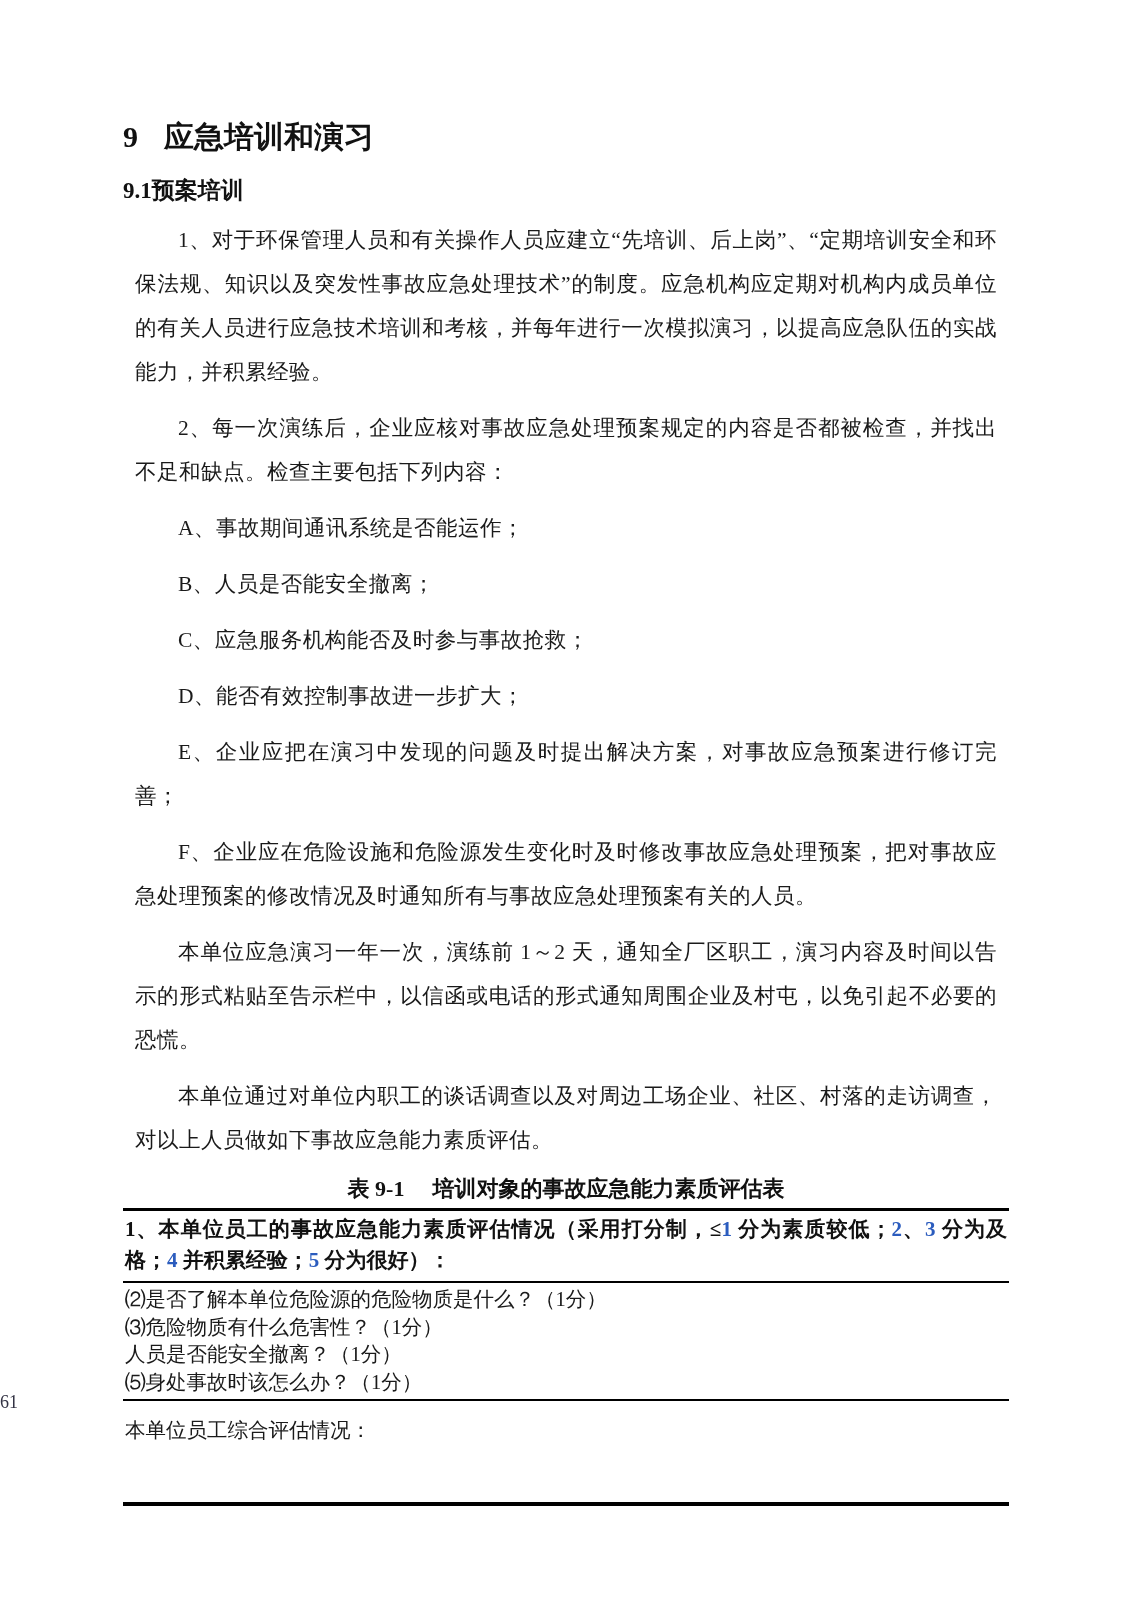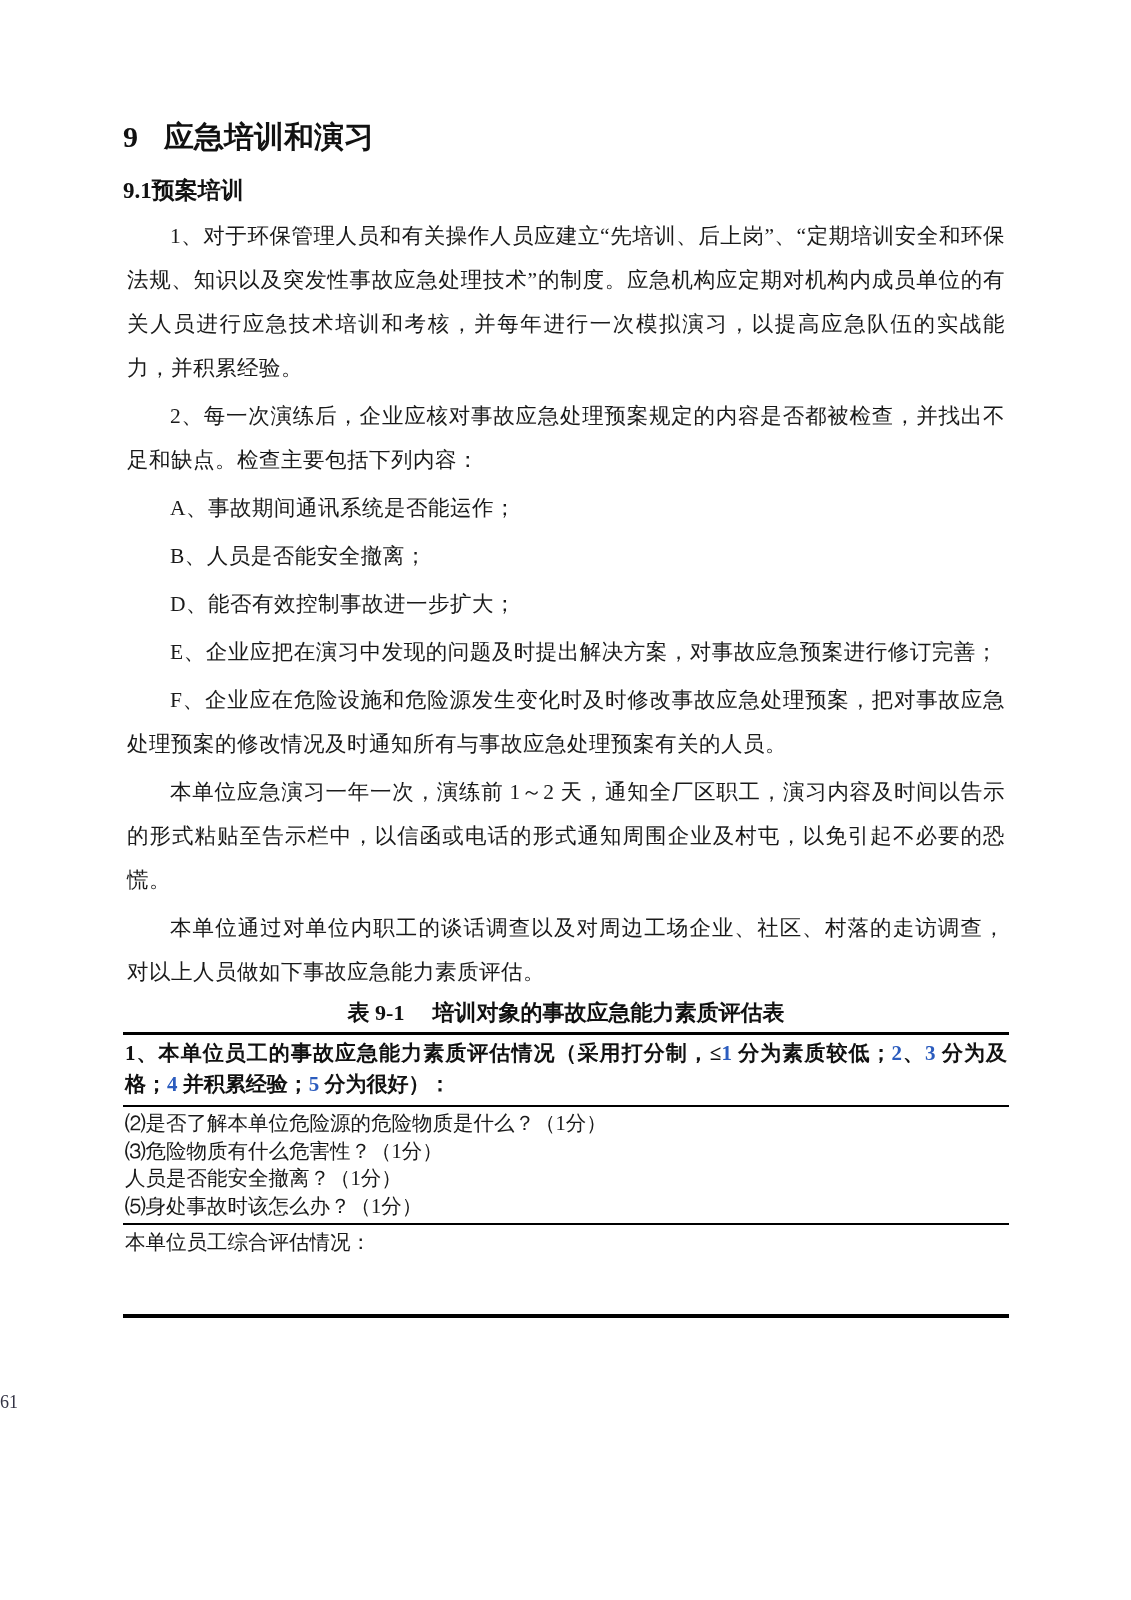--- a/index.html
+++ b/index.html
@@ -21,21 +21,21 @@
     font-size: 30px; font-weight: 700; line-height: 38px;
     color: #111;
   }
   .h1-num { display: inline-block; margin-right: 26px; }
   .subsection-heading {
     margin: 20px 0 0; font-size: 23px; font-weight: 700; line-height: 30px;
     color: #111;
   }
   .body-block { margin-top: 8px; }
   .body-p {
-    margin: 4px;
+    margin: 12px;
     font-size: 21.5px;
     line-height: 44px;
     text-indent: 2em;
     text-align: justify;
     letter-spacing: 0.5px;
   }
   .table-caption {
     margin-top: 4px;
     text-align: center;
     font-size: 22px; font-weight: 700; line-height: 30px;
@@ -58,21 +58,21 @@
   .t-questions {
     padding: 3px 2px;
     border-bottom: 2px solid #000;
   }
   .t-question {
     font-size: 20.5px;
     line-height: 27.5px;
   }
   .t-footer {
     font-size: 20.5px; line-height: 27px;
-    padding: 4px 2px 58px;
+    padding: 16px 2px 58px;
   }
   .page-number {
     position: absolute;
     left: 0; top: 1392px; width: 100%;
     text-align: left;
     font-size: 18px;
     color: #333344;
   }
 </style>
 </head>
@@ -82,20 +82,21 @@
 
   <h1 class="section-heading"><span class="h1-num">9</span><span>应急培训和演习</span></h1>
 
   <h2 class="subsection-heading">9.1预案培训</h2>
 
   <div class="body-block">
     <p class="body-p">1、对于环保管理人员和有关操作人员应建立“先培训、后上岗”、“定期培训安全和环保法规、知识以及突发性事故应急处理技术”的制度。应急机构应定期对机构内成员单位的有关人员进行应急技术培训和考核，并每年进行一次模拟演习，以提高应急队伍的实战能力，并积累经验。</p>
     <p class="body-p">2、每一次演练后，企业应核对事故应急处理预案规定的内容是否都被检查，并找出不足和缺点。检查主要包括下列内容：</p>
     <p class="body-p">A、事故期间通讯系统是否能运作；</p>
     <p class="body-p">B、人员是否能安全撤离；</p>
+    <p class="body-p">C、应急服务机构能否及时参与事故抢救；</p>
     <p class="body-p">D、能否有效控制事故进一步扩大；</p>
     <p class="body-p">E、企业应把在演习中发现的问题及时提出解决方案，对事故应急预案进行修订完善；</p>
     <p class="body-p">F、企业应在危险设施和危险源发生变化时及时修改事故应急处理预案，把对事故应急处理预案的修改情况及时通知所有与事故应急处理预案有关的人员。</p>
     <p class="body-p">本单位应急演习一年一次，演练前 1～2 天，通知全厂区职工，演习内容及时间以告示的形式粘贴至告示栏中，以信函或电话的形式通知周围企业及村屯，以免引起不必要的恐慌。</p>
     <p class="body-p">本单位通过对单位内职工的谈话调查以及对周边工场企业、社区、村落的走访调查，对以上人员做如下事故应急能力素质评估。</p>
   </div>
 
   <div class="table-caption"><span class="cap-label">表 9-1</span><span>培训对象的事故应急能力素质评估表</span></div>
 
   <div class="eval-table">

